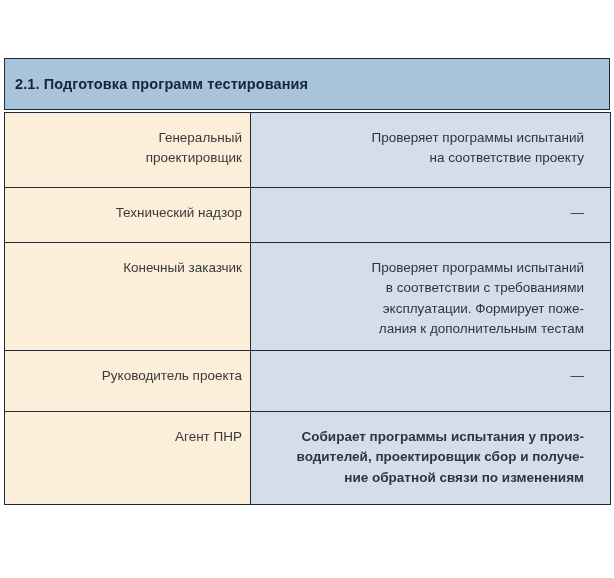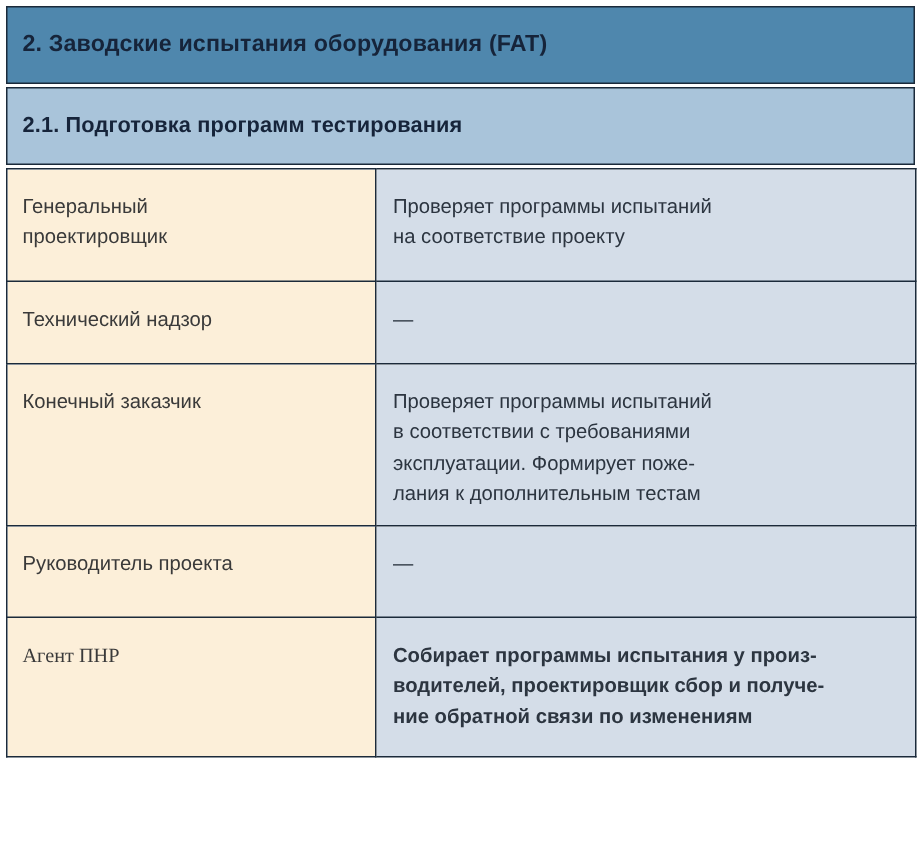--- a/index.html
+++ b/index.html
@@ -92,36 +92,33 @@
     font-size: 13.5px;
     line-height: 1.45;
     padding: 15px 8px 10px 10px;
   }
   .col-desc {
     width: 360px;
     background: #d4dde8;
     color: #2c3540;
     font-size: 13.5px;
     line-height: 1.5;
-    padding: 15px 8px 10px 11px;
+    padding: 15px 26px 10px 11px;
   }
   .col-desc.dash {
     color: #2c3540;
     font-size: 13.5px;
   }
-  .cell-line { display: block; white-space: nowrap; }
+  .cell-line { display: block; white-space: nowrap; text-align: right; }
 </style>
 </head>
 <body>
 
 <div class="doc">
 
-  <div class="section-header">
-    <span class="htext">2. Заводские испытания оборудования (FAT)</span>
-  </div>
 
   <div class="subsection-header">
     <span class="htext">2.1. Подготовка программ тестирования</span>
   </div>
 
   <table class="resp-table">
     <tbody>
 
       <tr>
         <td class="col-role" style="height:75px;">
@@ -159,21 +156,21 @@
       <tr>
         <td class="col-role" style="height:61px;margin-left:37px;">
           <span class="cell-line">Руководитель проекта</span>
         </td>
         <td class="col-desc dash" style="height:61px;">
           <span class="cell-line">—</span>
         </td>
       </tr>
 
       <tr>
-        <td class="col-role" style="height:93px;font-family:Liberation Serif, serif;">
+        <td class="col-role" style="height:93px;">
           <span class="cell-line">Агент ПНР</span>
         </td>
         <td class="col-desc" style="height:93px;font-weight:bold;">
           <span class="cell-line">Собирает программы испытания у произ-</span>
           <span class="cell-line">водителей, проектировщик сбор и получе-</span>
           <span class="cell-line">ние обратной связи по изменениям</span>
         </td>
       </tr>
 
     </tbody>

